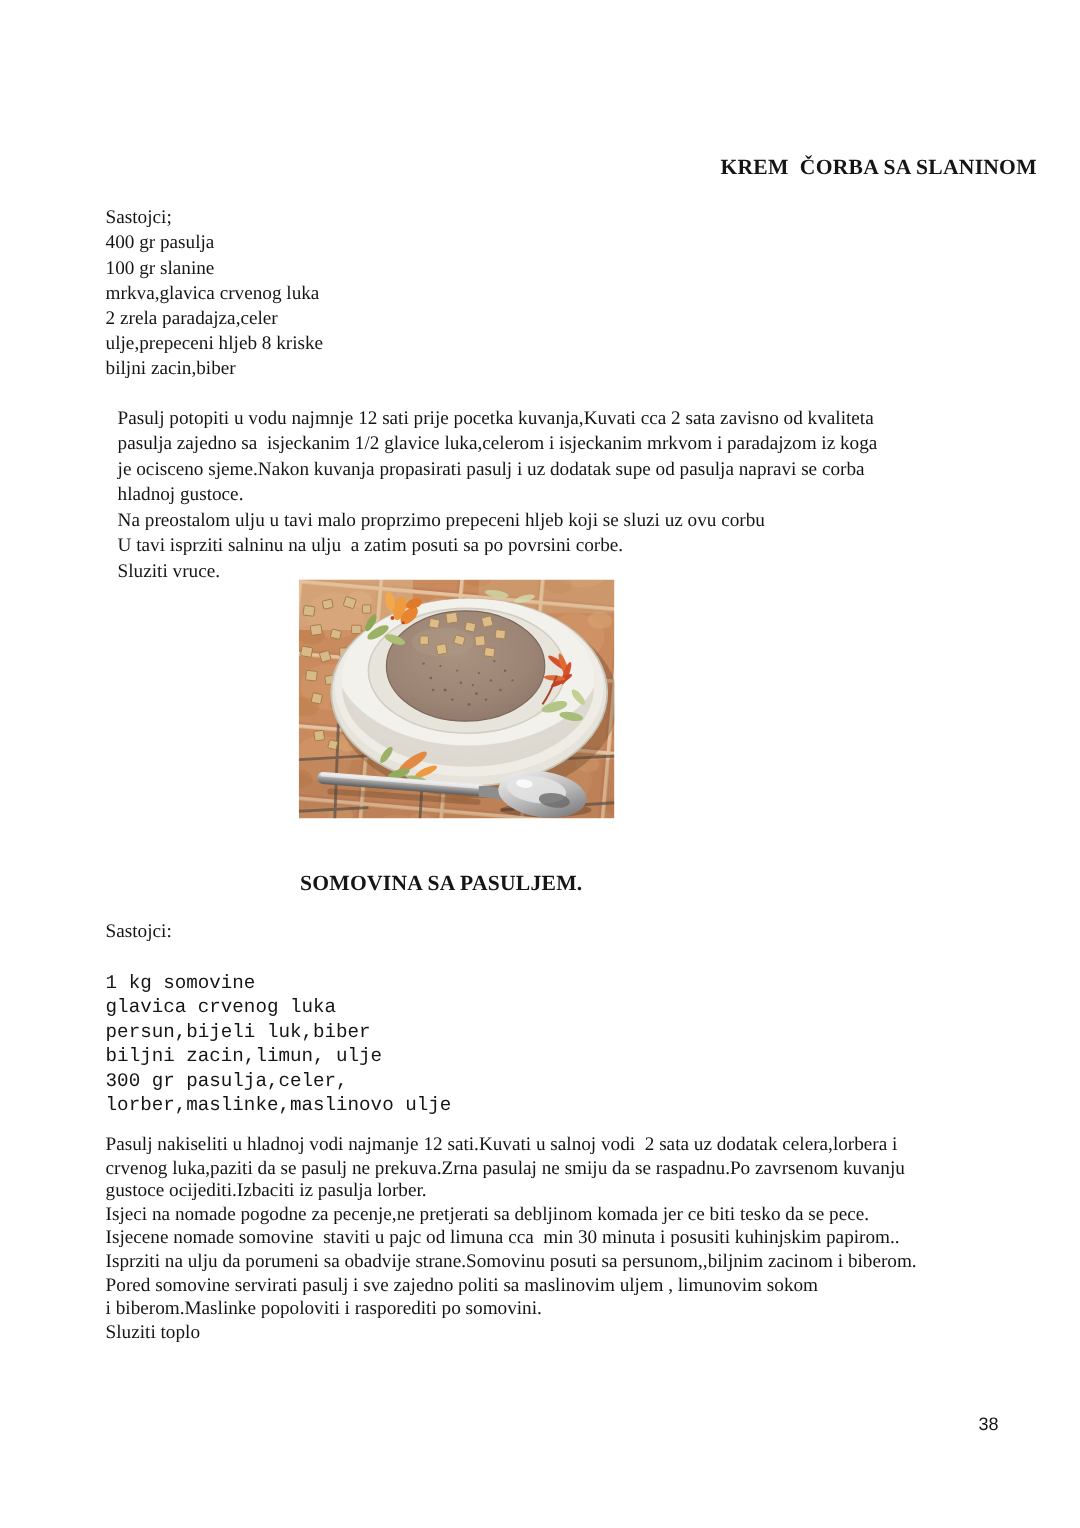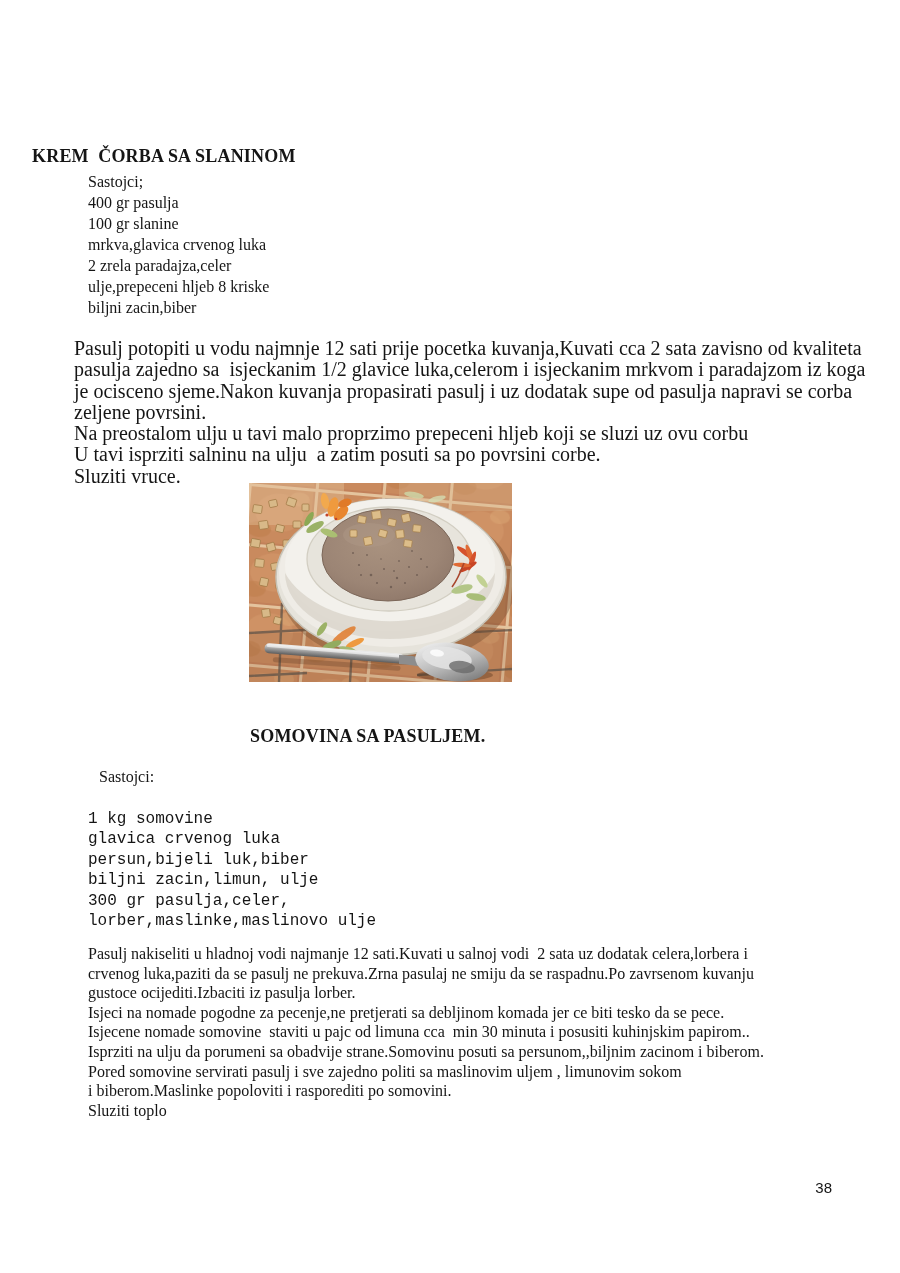--- a/index.html
+++ b/index.html
@@ -14,25 +14,25 @@
     overflow: hidden;
   }
   .abs { position: absolute; }
   .line { white-space: pre; }
   .title {
     font-weight: bold;
     font-size: 18px;
     letter-spacing: 0.2px;
     white-space: pre;
   }
-  .t1 { top: 146px; left: 0; width: 864px; text-align: left; margin-left: 32px; }
+  .t1 { top: 129px; left: 0; width: 864px; text-align: right; }
   .t2 { top: 726px; left: 250px; }
   .ing1 { top: 171px; left: 88px; font-size: 16px; line-height: 21px; }
-  .para1 { top: 338px; left: 74px; font-size: 20px; line-height: 21.3px; }
-  .label2 { top: 768px; left: 88px; font-size: 16px; margin-left: 11px; }
+  .para1 { top: 338px; left: 98px; font-size: 16px; line-height: 21.3px; }
+  .label2 { top: 768px; left: 88px; font-size: 16px; }
   .ing2 { top: 809px; left: 88px; font-size: 16px; line-height: 20.4px; font-family: Liberation Mono, monospace; }
   .para2 { top: 944px; left: 88px; font-size: 16px; line-height: 19.6px; }
   .photo { top: 483px; left: 249px; width: 263px; height: 199px; }
   .photo svg { display: block; }
   .pageno {
     top: 1179px; left: 772px; width: 60px;
     font-family: "Liberation Sans", sans-serif;
     font-size: 15px; text-align: right;
   }
 </style>
@@ -50,21 +50,21 @@
     <div class="line">mrkva,glavica crvenog luka</div>
     <div class="line">2 zrela paradajza,celer</div>
     <div class="line">ulje,prepeceni hljeb 8 kriske</div>
     <div class="line">biljni zacin,biber</div>
   </div>
 
   <div class="abs para1">
     <div class="line">Pasulj potopiti u vodu najmnje 12 sati prije pocetka kuvanja,Kuvati cca 2 sata zavisno od kvaliteta</div>
     <div class="line">pasulja zajedno sa  isjeckanim 1/2 glavice luka,celerom i isjeckanim mrkvom i paradajzom iz koga</div>
     <div class="line">je ocisceno sjeme.Nakon kuvanja propasirati pasulj i uz dodatak supe od pasulja napravi se corba</div>
-    <div class="line">zeljene povrsini.</div>
+    <div class="line">hladnoj gustoce.</div>
     <div class="line">Na preostalom ulju u tavi malo proprzimo prepeceni hljeb koji se sluzi uz ovu corbu</div>
     <div class="line">U tavi isprziti salninu na ulju  a zatim posuti sa po povrsini corbe.</div>
     <div class="line">Sluziti vruce.</div>
   </div>
 
   <div class="abs photo">
     <svg viewBox="0 0 263 199" width="263" height="199" xmlns="http://www.w3.org/2000/svg">
       <defs>
         <pattern id="tiles" width="67" height="60" patternUnits="userSpaceOnUse" patternTransform="rotate(5)">
           <rect width="67" height="60" fill="#c2815a"></rect>

